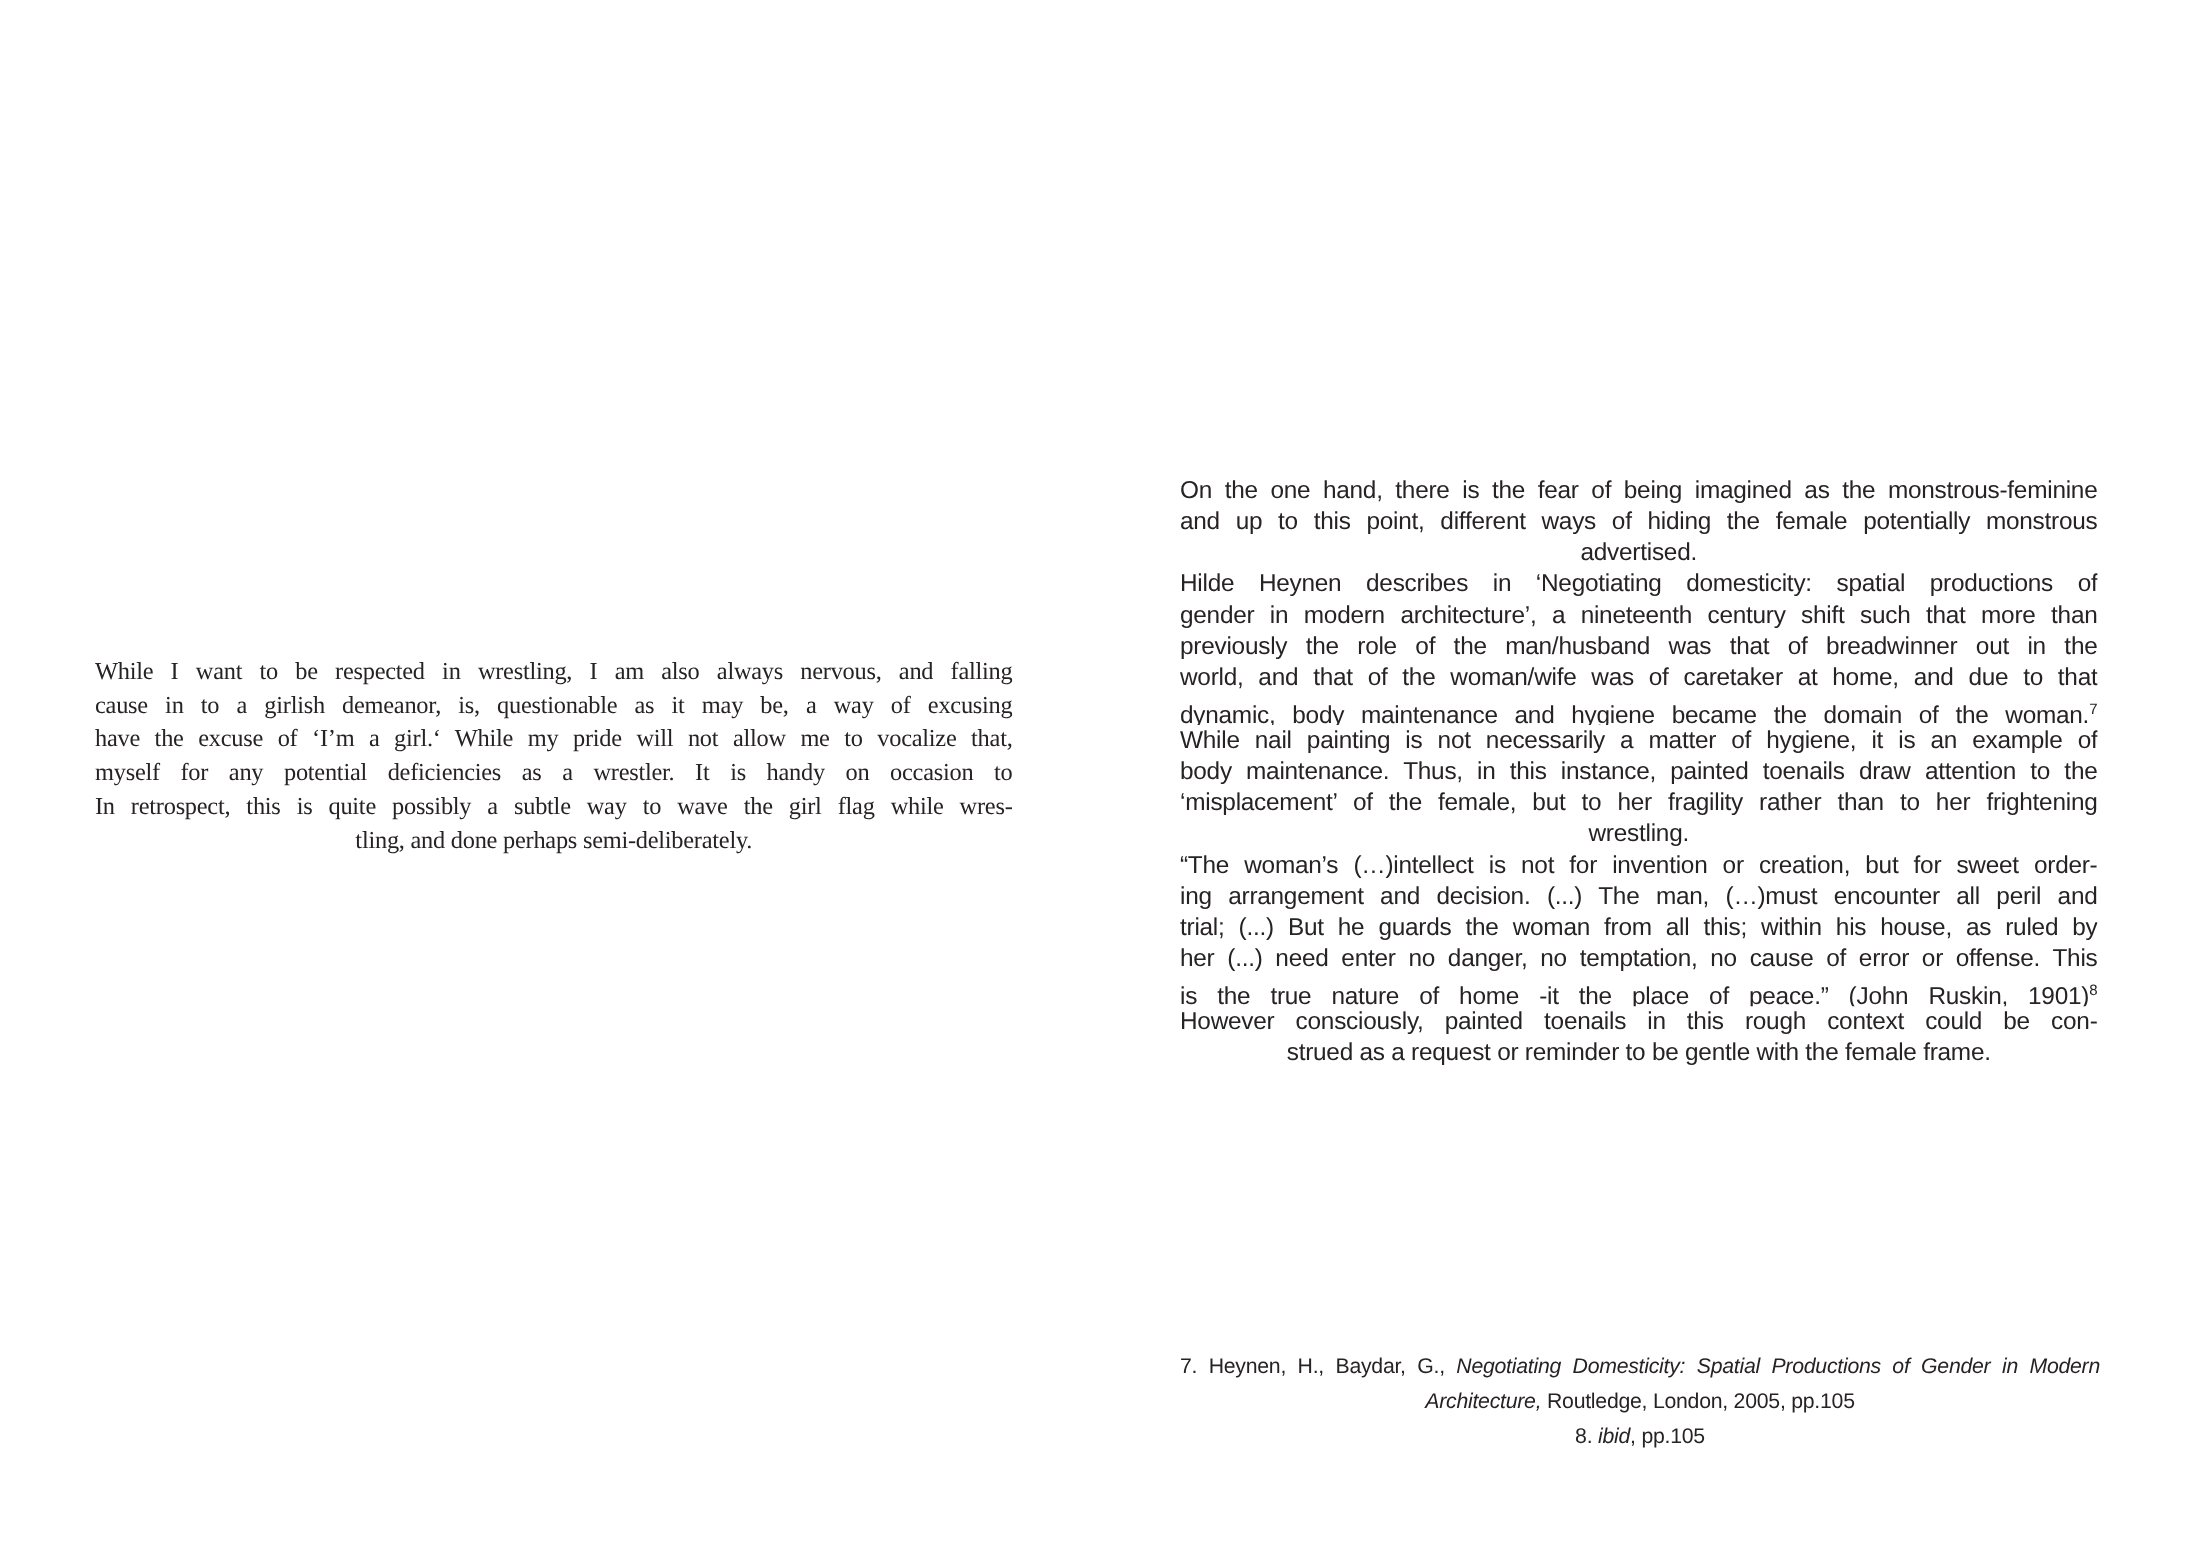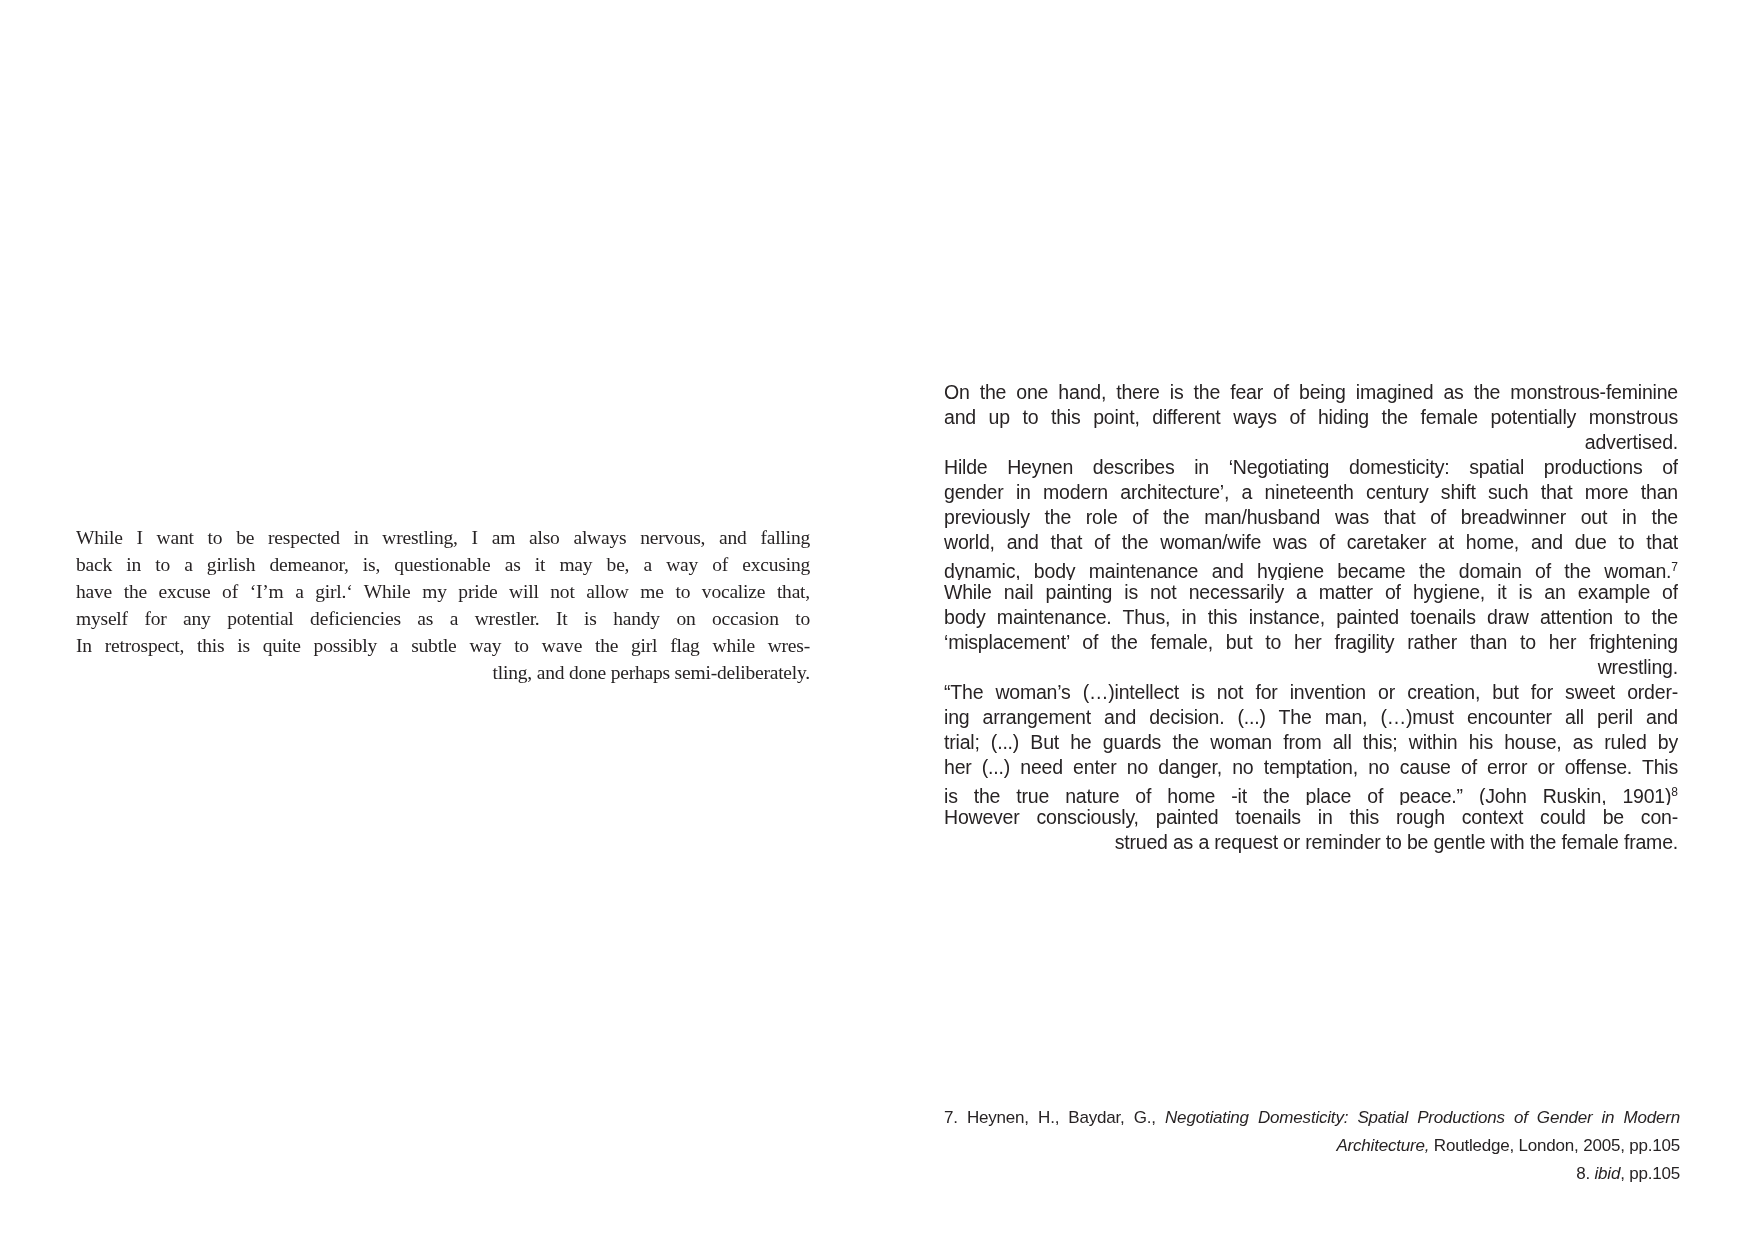--- a/index.html
+++ b/index.html
@@ -35,31 +35,31 @@
     font-family: Liberation Serif, serif;
   }
   #right-paragraph {
     left: 944px;
     top: 380px;
     width: 734px;
     line-height: 25px;
   }
   #footnotes {
     left: 944px;
-    top: 1104px;
+    top: 1079px;
     width: 736px;
     font-size: 17px;
     line-height: 28px;
   }
   .line {
     height: 1em;
     line-height: inherit;
     height: auto;
     overflow: hidden;
-    text-align: right;
+    text-align: center;
   }
   #left-paragraph .line { height: 27px; }
   #right-paragraph .line { height: 25px; }
   #footnotes .line { height: 28px; }
   .line.justify {
     text-align: justify;
   }
   .line.justify::after {
     content: "";
     display: inline-block;
@@ -75,21 +75,21 @@
     letter-spacing: 0;
   }
 </style>
 </head>
 <body style="background: rgb(255, 255, 255); color: rgb(39, 35, 36);">
 
 <div class="page-spread">
   <div>
     <div id="left-paragraph" class="text-block para">
         <div class="line justify"><span>While I want to be respected in wrestling, I am also always nervous, and falling</span></div>
-        <div class="line justify"><span>back in to a girlish demeanor, is, questionable as it may be, a way of excusing</span></div>
+        <div class="line justify"><span>cause in to a girlish demeanor, is, questionable as it may be, a way of excusing</span></div>
         <div class="line justify"><span>have the excuse of ‘I’m a girl.‘ While my pride will not allow me to vocalize that,</span></div>
         <div class="line justify"><span>myself for any potential deficiencies as a wrestler. It is handy on occasion to</span></div>
         <div class="line justify"><span>In retrospect, this is quite possibly a subtle way to wave the girl flag while wres-</span></div>
         <div class="line"><span>tling, and done perhaps semi-deliberately.</span></div>
       </div>
   </div>
   <div>
     <div id="right-paragraph" class="text-block para">
         <div class="line justify"><span>On the one hand, there is the fear of being imagined as the monstrous-feminine</span></div>
         <div class="line justify"><span>and up to this point, different ways of hiding the female potentially monstrous</span></div>

